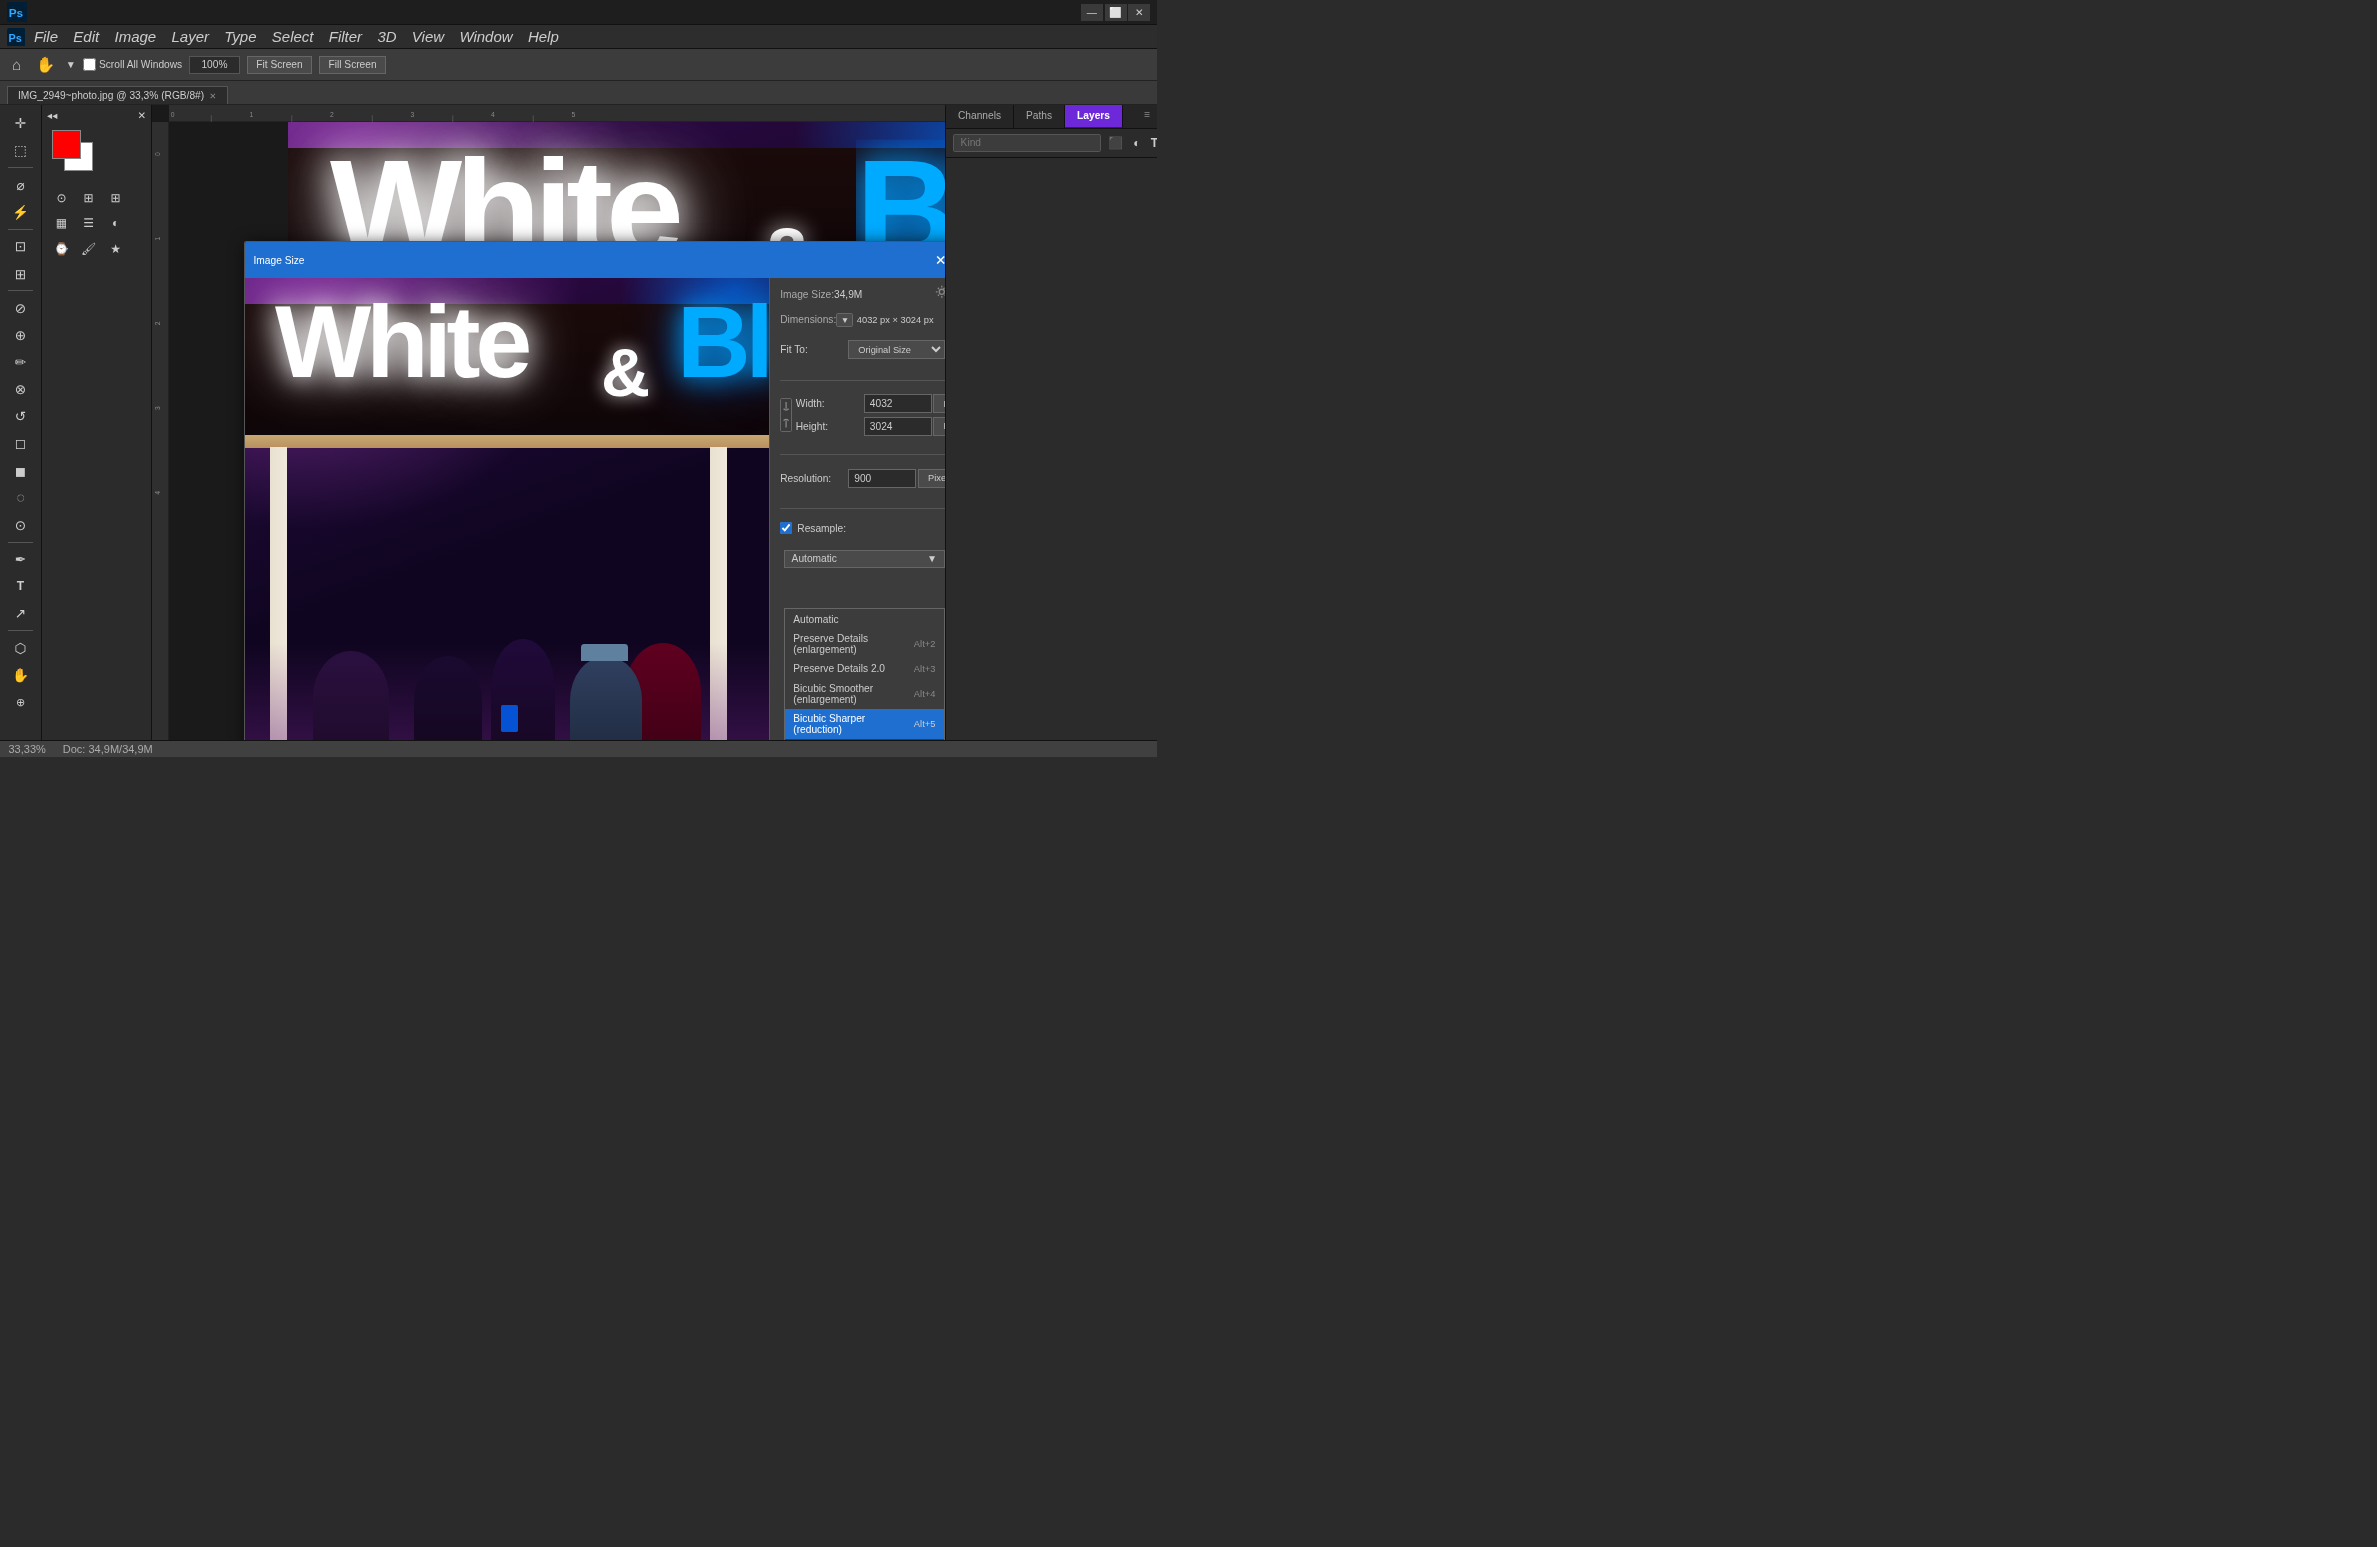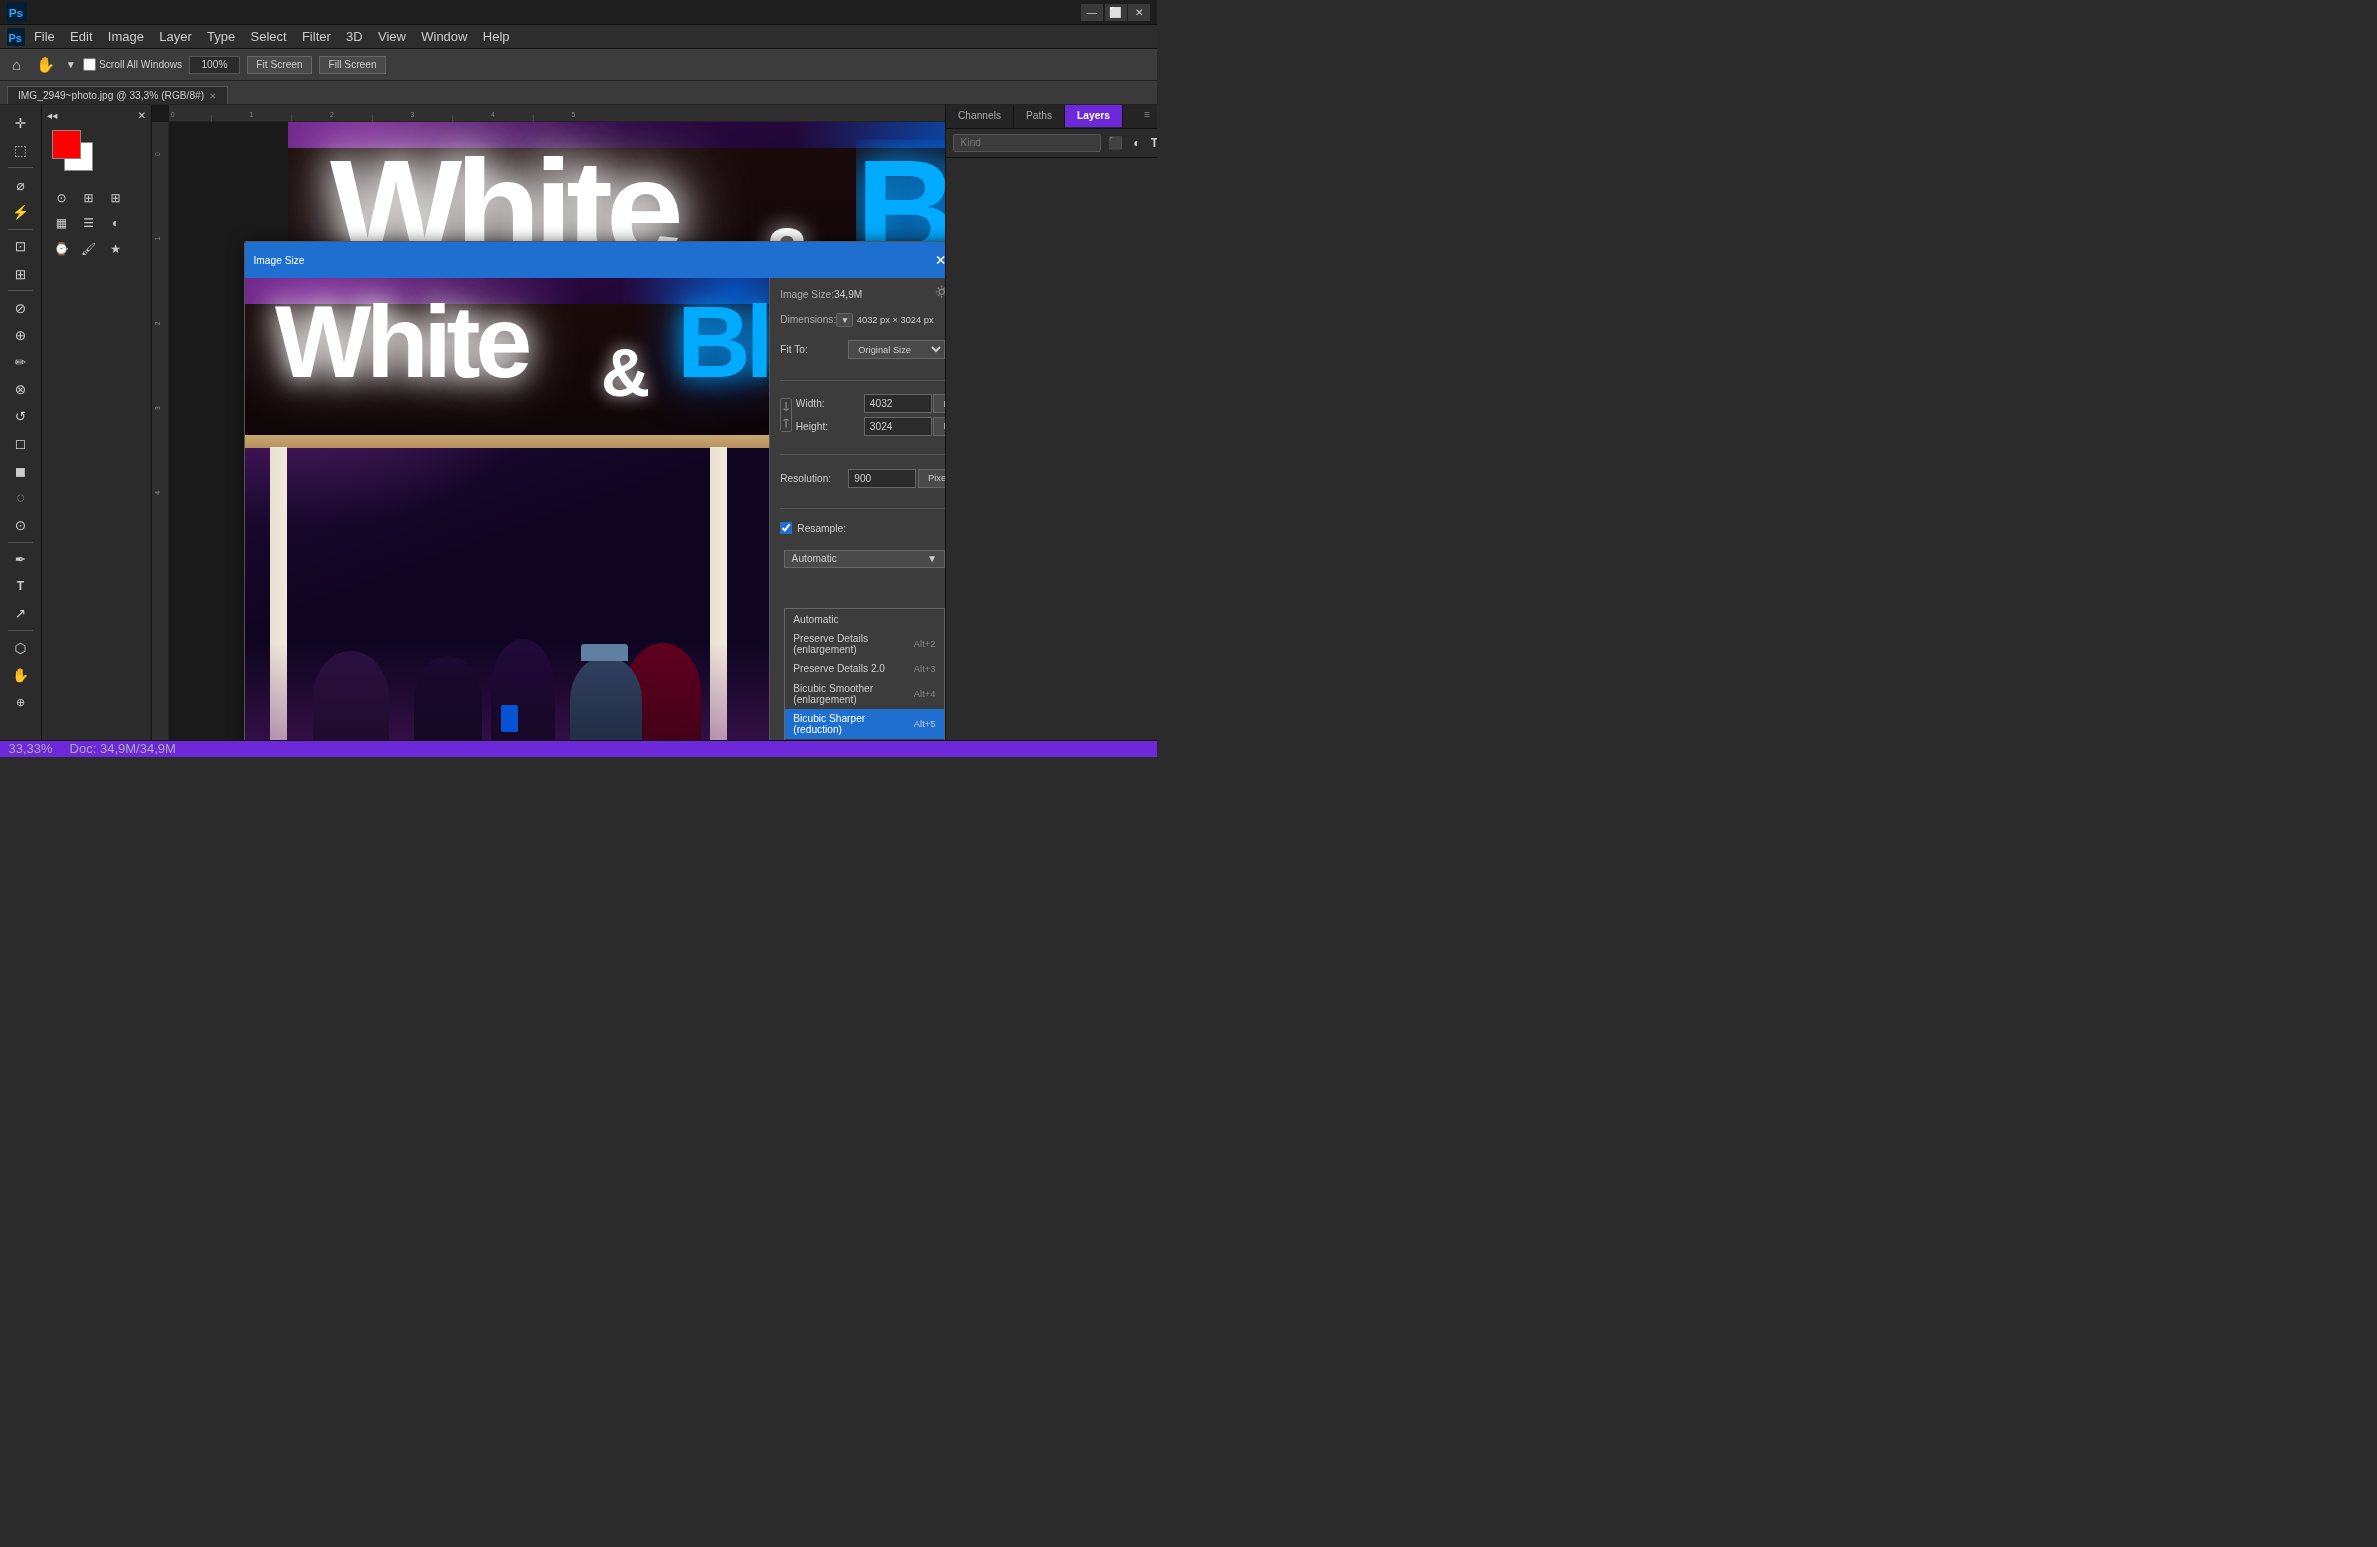--- a/index.html
+++ b/index.html
@@ -30,21 +30,22 @@
       align-items: center;
       padding: 0 6.8px;
       gap: 1.7px;
       border-bottom: 0.8px solid #111;
     }
     .menu-item {
       padding: 3.4px 6.8px;
       color: #ccc;
       cursor: pointer;
       border-radius: 1.7px;
-      font-size: 13px;
+      font-size: 15px;
+      font-style: italic;
     }
 
     
     #options-bar {
       background: #3c3c3c;
       height: 32px;
       display: flex;
       align-items: center;
       padding: 0 6.8px;
       gap: 6.8px;
@@ -262,26 +263,26 @@
       justify-content: space-between;
       align-items: center;
     }
     .dropdown-item.selected { background: #1f6fd0; color: white; }
     .dropdown-item .shortcut { color: #888; font-size: 9.3px; }
     .dropdown-item.selected .shortcut { color: #ccc; }
 
     
     #status-bar {
       height: 17px;
-      background: #6d28d9;
+      background: #404040;
       border-top: 0.8px solid #111;
       display: flex;
       align-items: center;
       padding: 0 8.5px;
-      font-size: 13px;
+      font-size: 11px;
       color: #aaa;
       gap: 17px;
     }
 
     
     #panel-content {
       flex: 1;
       padding: 5.1px;
       overflow-y: auto;
     }

